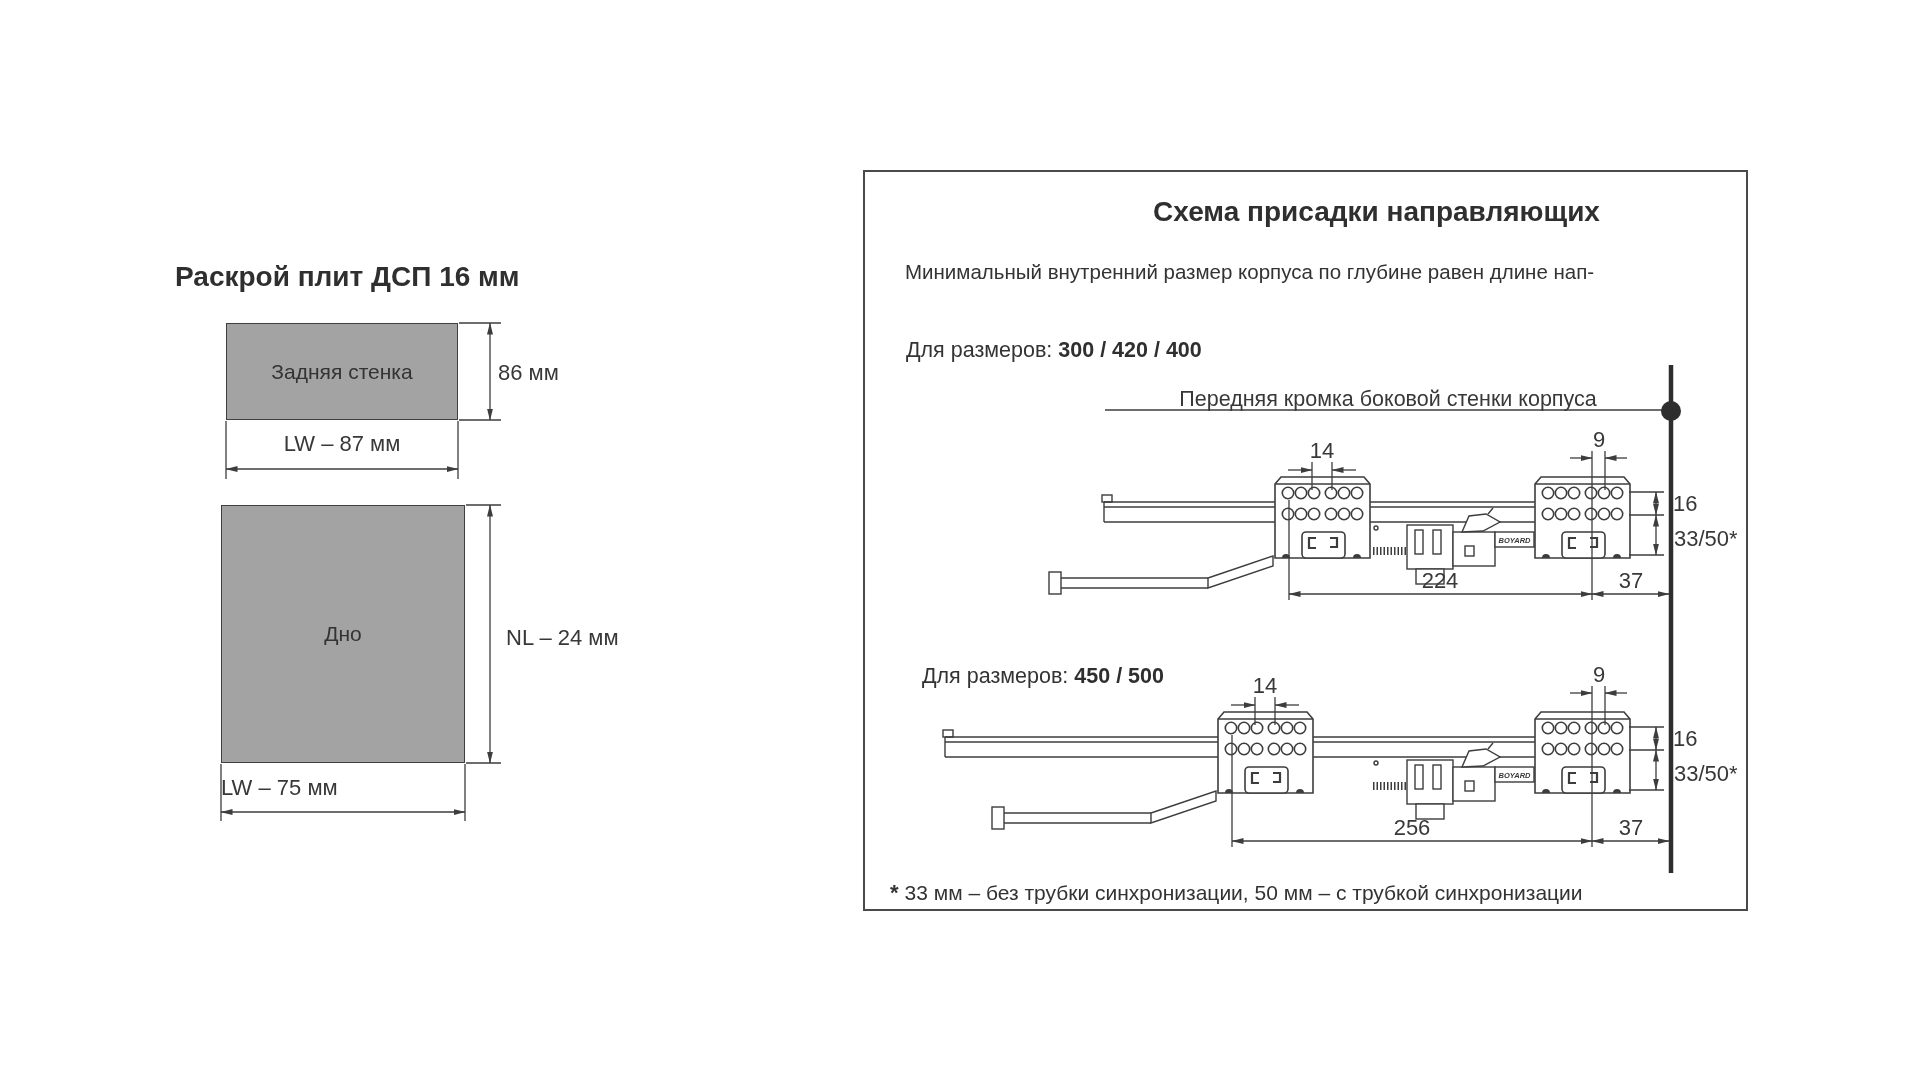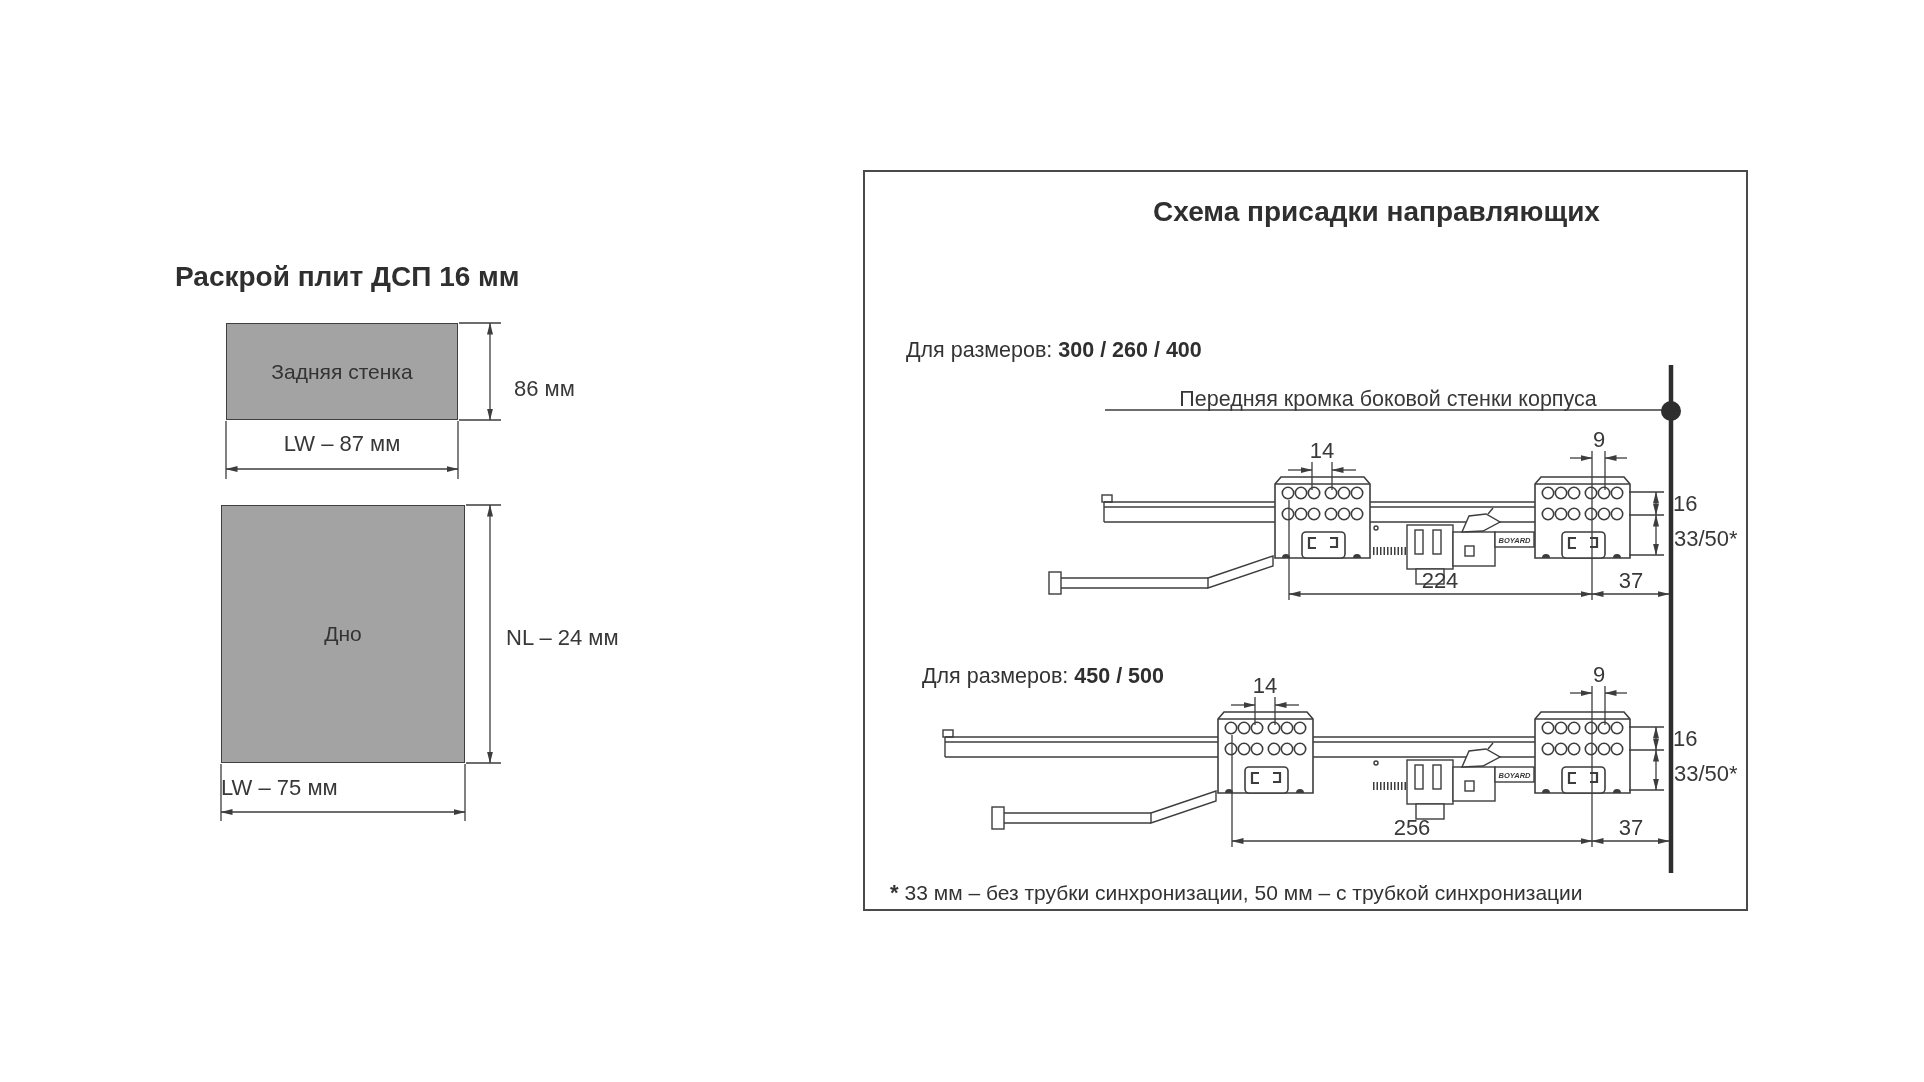--- a/index.html
+++ b/index.html
@@ -9,21 +9,21 @@
   }
   .abs{position:absolute;}
   .z2{z-index:2;}
   
   .cut-title{left:175px;top:261px;font-size:28px;font-weight:bold;color:#2f2f2f;white-space:nowrap;}
   .panel-rect{box-sizing:border-box;background:#a3a3a3;border:1.6px solid #3f3f3f;display:flex;align-items:center;justify-content:center;z-index:1;}
   .rect-back{left:226px;top:323px;width:232px;height:97px;}
   .rect-bottom{left:221px;top:505px;width:244px;height:258px;}
   .panel-rect span{font-size:21px;color:#333;}
   .dim-text{font-size:22px;color:#383838;white-space:nowrap;}
-  .t-86{left:514px;top:360px;margin-top:16px;}
+  .t-86{left:498px;top:360px;}
   .t-lw87{left:226px;top:431px;width:232px;text-align:center;}
   .t-nl24{left:506px;top:625px;}
   .t-lw75{left:221px;top:775px;width:244px;text-align:left;}
   
   .scheme-panel{left:863px;top:170px;width:885px;height:741px;border:2px solid #4a4a4a;box-sizing:border-box;z-index:1;background:#fff;}
   .scheme-title{left:863px;top:196px;width:1027px;text-align:center;font-size:28px;font-weight:bold;color:#2f2f2f;}
   .scheme-desc{left:905px;top:256px;width:815px;font-size:20.5px;line-height:31px;color:#333;}
   .sizes-line{font-size:21.5px;color:#333;white-space:nowrap;}
   .sizes-line b{font-weight:bold;color:#2f2f2f;}
   .sizes-1{left:906px;top:338px;}
@@ -48,24 +48,25 @@
 
 <div class="abs panel-rect rect-bottom">
   <span>Дно</span>
 </div>
 <div class="abs dim-text t-nl24 z2">NL – 24 мм</div>
 <div class="abs dim-text t-lw75 z2">LW – 75 мм</div>
 
 <div class="abs scheme-panel"></div>
 <div class="abs scheme-title z2">Схема присадки направляющих</div>
 <div class="abs scheme-desc z2">
+  <div>Минимальный внутренний размер корпуса по глубине равен длине нап-</div>
 </div>
 <div class="abs sizes-line sizes-1 z2">
   <span>Для размеров:</span>
-  <b>300 / 260 / 400</b>
+  <b>300 / 420 / 400</b>
 </div>
 <div class="abs sizes-line sizes-2 z2">
   <span>Для размеров:</span>
   <b>450 / 500</b>
 </div>
 <div class="abs footnote z2">
   <span class="star">*</span><span>33 мм – без трубки синхронизации, 50 мм – с трубкой синхронизации</span>
 </div>
 
 <svg id="overlay-svg" width="1924" height="1082" viewBox="0 0 1924 1082">

